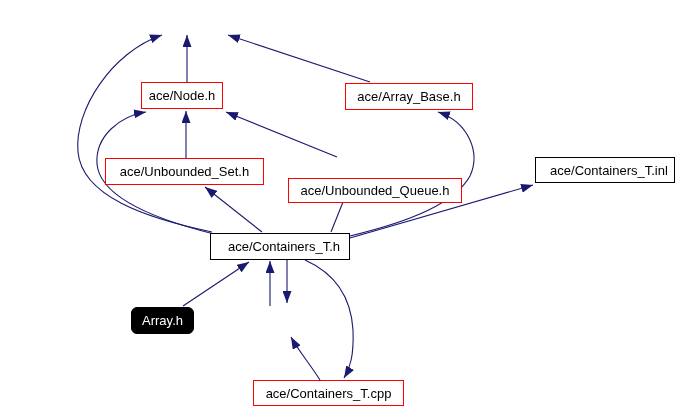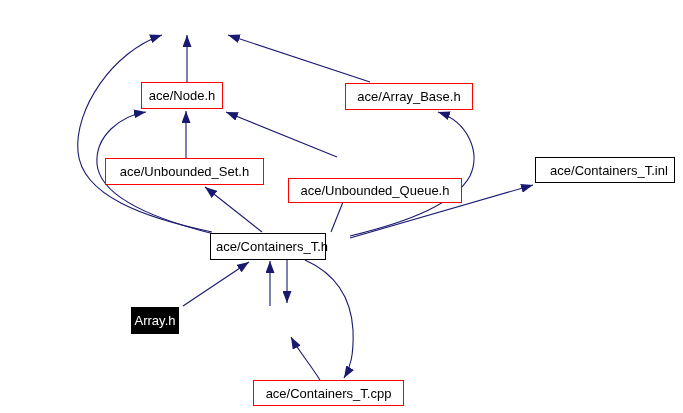--- a/index.html
+++ b/index.html
@@ -81,20 +81,20 @@
   <div class="node red" style="left:141px; top:82px;  width:82px;  height:27px;">ace/Node.h</div>
 
   <div class="node red" style="left:345px; top:83px;  width:128px; height:27px;">ace/Array_Base.h</div>
 
   <div class="node red" style="left:105px; top:158px; width:159px; height:27px;">ace/Unbounded_Set.h</div>
 
   <div class="node red" style="left:288px; top:158px; width:174px; height:25px;margin-top:20px;">ace/Unbounded_Queue.h</div>
 
   <div class="node black" style="left:535px; top:157px; width:140px; height:26px;">ace/Containers_T.inl</div>
 
-  <div class="node black" style="left:210px; top:233px; width:116px; height:27px;">ace/Containers_T.h</div>
+  <div class="node black" style="left:210px; top:233px; width:140px; height:27px;">ace/Containers_T.h</div>
 
-  <div class="node filled" style="left:131px; top:307px; width:48px; height:27px;">Array.h</div>
+  <div class="node filled" style="left:131px; top:307px; width:63px; height:27px;border-radius:6px;">Array.h</div>
 
 
   <div class="node red" style="left:253px; top:380px; width:151px; height:26px;">ace/Containers_T.cpp</div>
 
 </div>
 
 </body></html>

